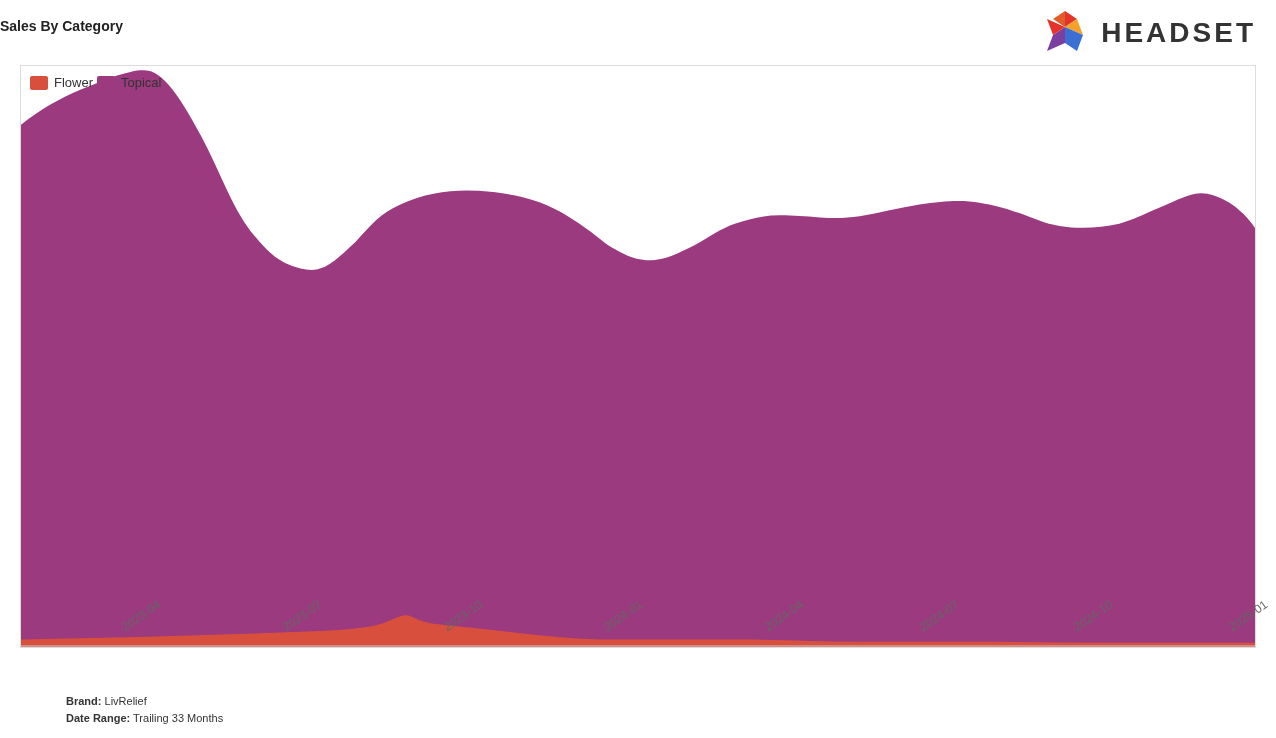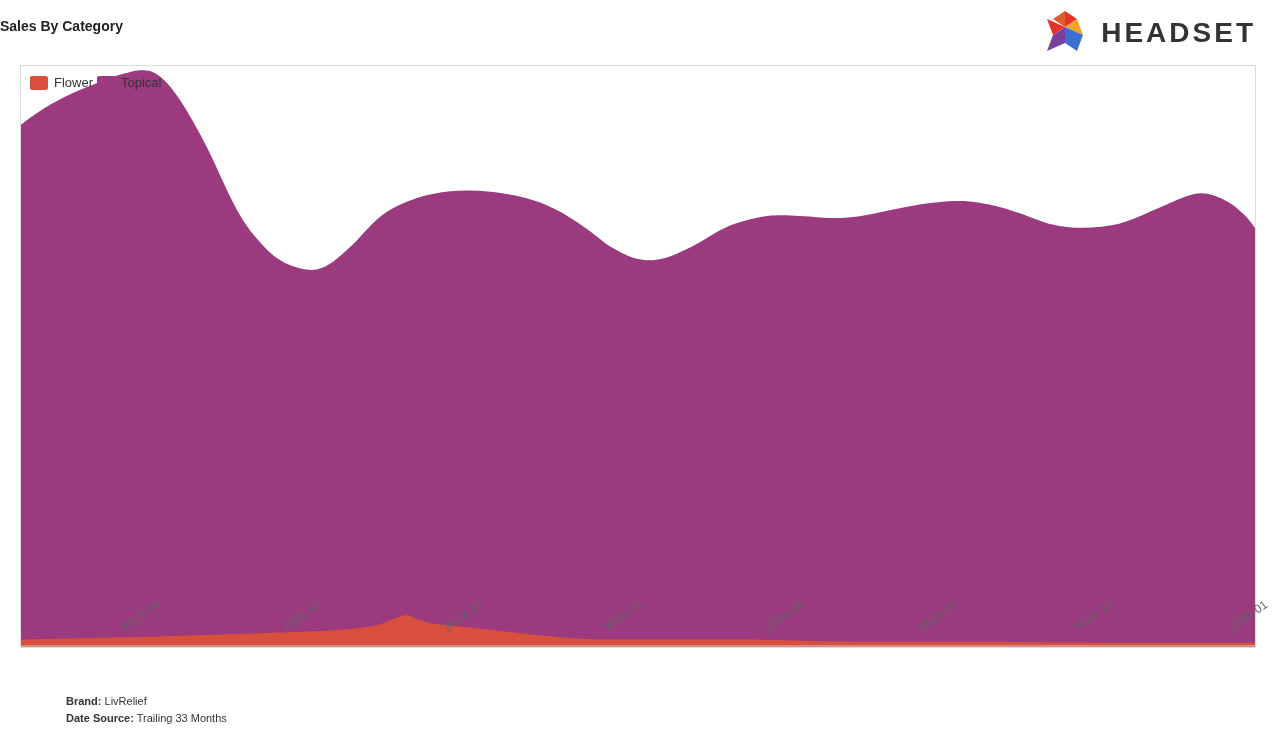--- a/index.html
+++ b/index.html
@@ -234,18 +234,18 @@
     <span class="x-label" style="left: 86.5%">2024-10</span>
     <span class="x-label" style="left: 99%">2025-01</span>
   </div>
 
   <div class="footer">
     <div>
       <span class="label">Brand:</span>
       <span>LivRelief</span>
     </div>
     <div>
-      <span class="label">Date Source:</span>
+      <span class="label">Date Range:</span>
       <span>Trailing 33 Months</span>
     </div>
   </div>
 
 </div>
 
 </body></html>

